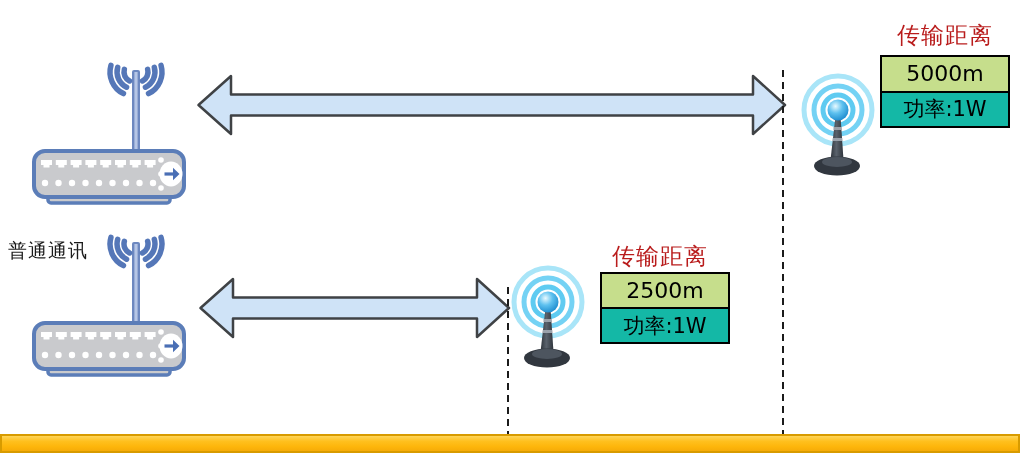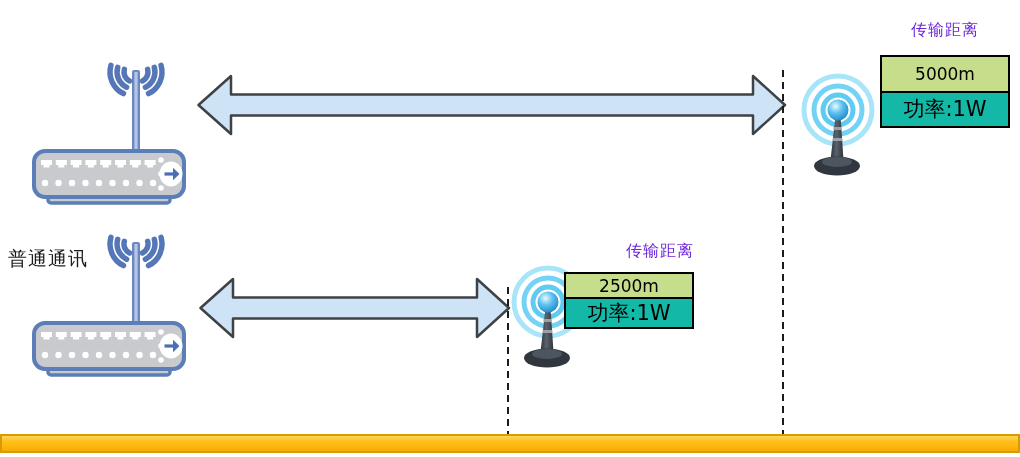--- a/index.html
+++ b/index.html
@@ -4,29 +4,29 @@
 <style>
   html,body{margin:0;padding:0;background:#fff;}
   .stage{
     position:relative;width:1020px;height:457px;overflow:hidden;background:#fff;
     font-family:"DejaVu Sans","Liberation Sans",sans-serif;
   }
   .dev-label{
     position:absolute;font-size:19px;color:#1a1a1a;letter-spacing:1px;white-space:nowrap;
   }
   .panel-title{
-    position:absolute;font-size:16px;color:#6d28d9;text-align:center;letter-spacing:1px;white-space:nowrap;
+    position:absolute;font-size:23px;color:#b91c1c;text-align:center;letter-spacing:1px;white-space:nowrap;
   }
   .panel{
     position:absolute;border:2px solid #000;background:#fff;box-sizing:border-box;
     display:flex;flex-direction:column;text-align:center;
   }
   .panel .distance{
     background:var(--distance_bg,#c6de8c);border-bottom:2px solid #000;
-    font-size:17px;color:#000;display:flex;align-items:center;justify-content:center;flex:1;
+    font-size:22px;color:#000;display:flex;align-items:center;justify-content:center;flex:1;
   }
   .panel .power{
     background:#14b8a6;font-size:21px;color:#000;
     display:flex;align-items:center;justify-content:center;flex:1;
   }
   .dash{
     position:absolute;width:2px;
     background:repeating-linear-gradient(180deg,#1b1b1b 0 7px,transparent 7px 12px);
   }
   .ground{
@@ -142,38 +142,38 @@
     <use href="#sym-antenna"></use>
   </svg>
 
   <div class="panel-title" style="left:880px;top:20px;width:130px">传输距离</div>
 
   <div class="panel" style="left:880px;top:55px;width:130px;height:73px">
     <div class="distance">5000m</div>
     <div class="power">功率:1W</div>
   </div>
 
-  <div class="dev-label" style="left:8px;top:246px">普通通讯</div>
+  <div class="dev-label" style="left:8px;top:238px">普通通讯</div>
 
   <svg class="icon" style="left:28px;top:205px" width="160" height="178">
     <use href="#sym-router"></use>
   </svg>
 
   <svg class="icon" style="left:199px;top:277px" width="312" height="62">
     <polygon points="1.5,31 34,2 34,20.5 278,20.5 278,2 310,31 278,60 278,41.5 34,41.5 34,60" fill="var(--arrow_fill,#cfe3f7)" stroke="var(--arrow_border,#3f4245)" stroke-width="2.5" stroke-linejoin="round"></polygon>
   </svg>
 
   <div class="dash" style="left:507px;top:287px;height:147px"></div>
 
   <svg class="icon" style="left:508px;top:264px" width="84" height="108">
     <use href="#sym-antenna"></use>
   </svg>
 
   <div class="panel-title" style="left:595px;top:241px;width:130px">传输距离</div>
 
-  <div class="panel" style="left:564px;top:272px;width:130px;height:57px">
+  <div class="panel" style="left:600px;top:272px;width:130px;height:72px">
     <div class="distance">2500m</div>
     <div class="power">功率:1W</div>
   </div>
 
   <div class="ground"></div>
 
 </div>
 
 </body></html>

